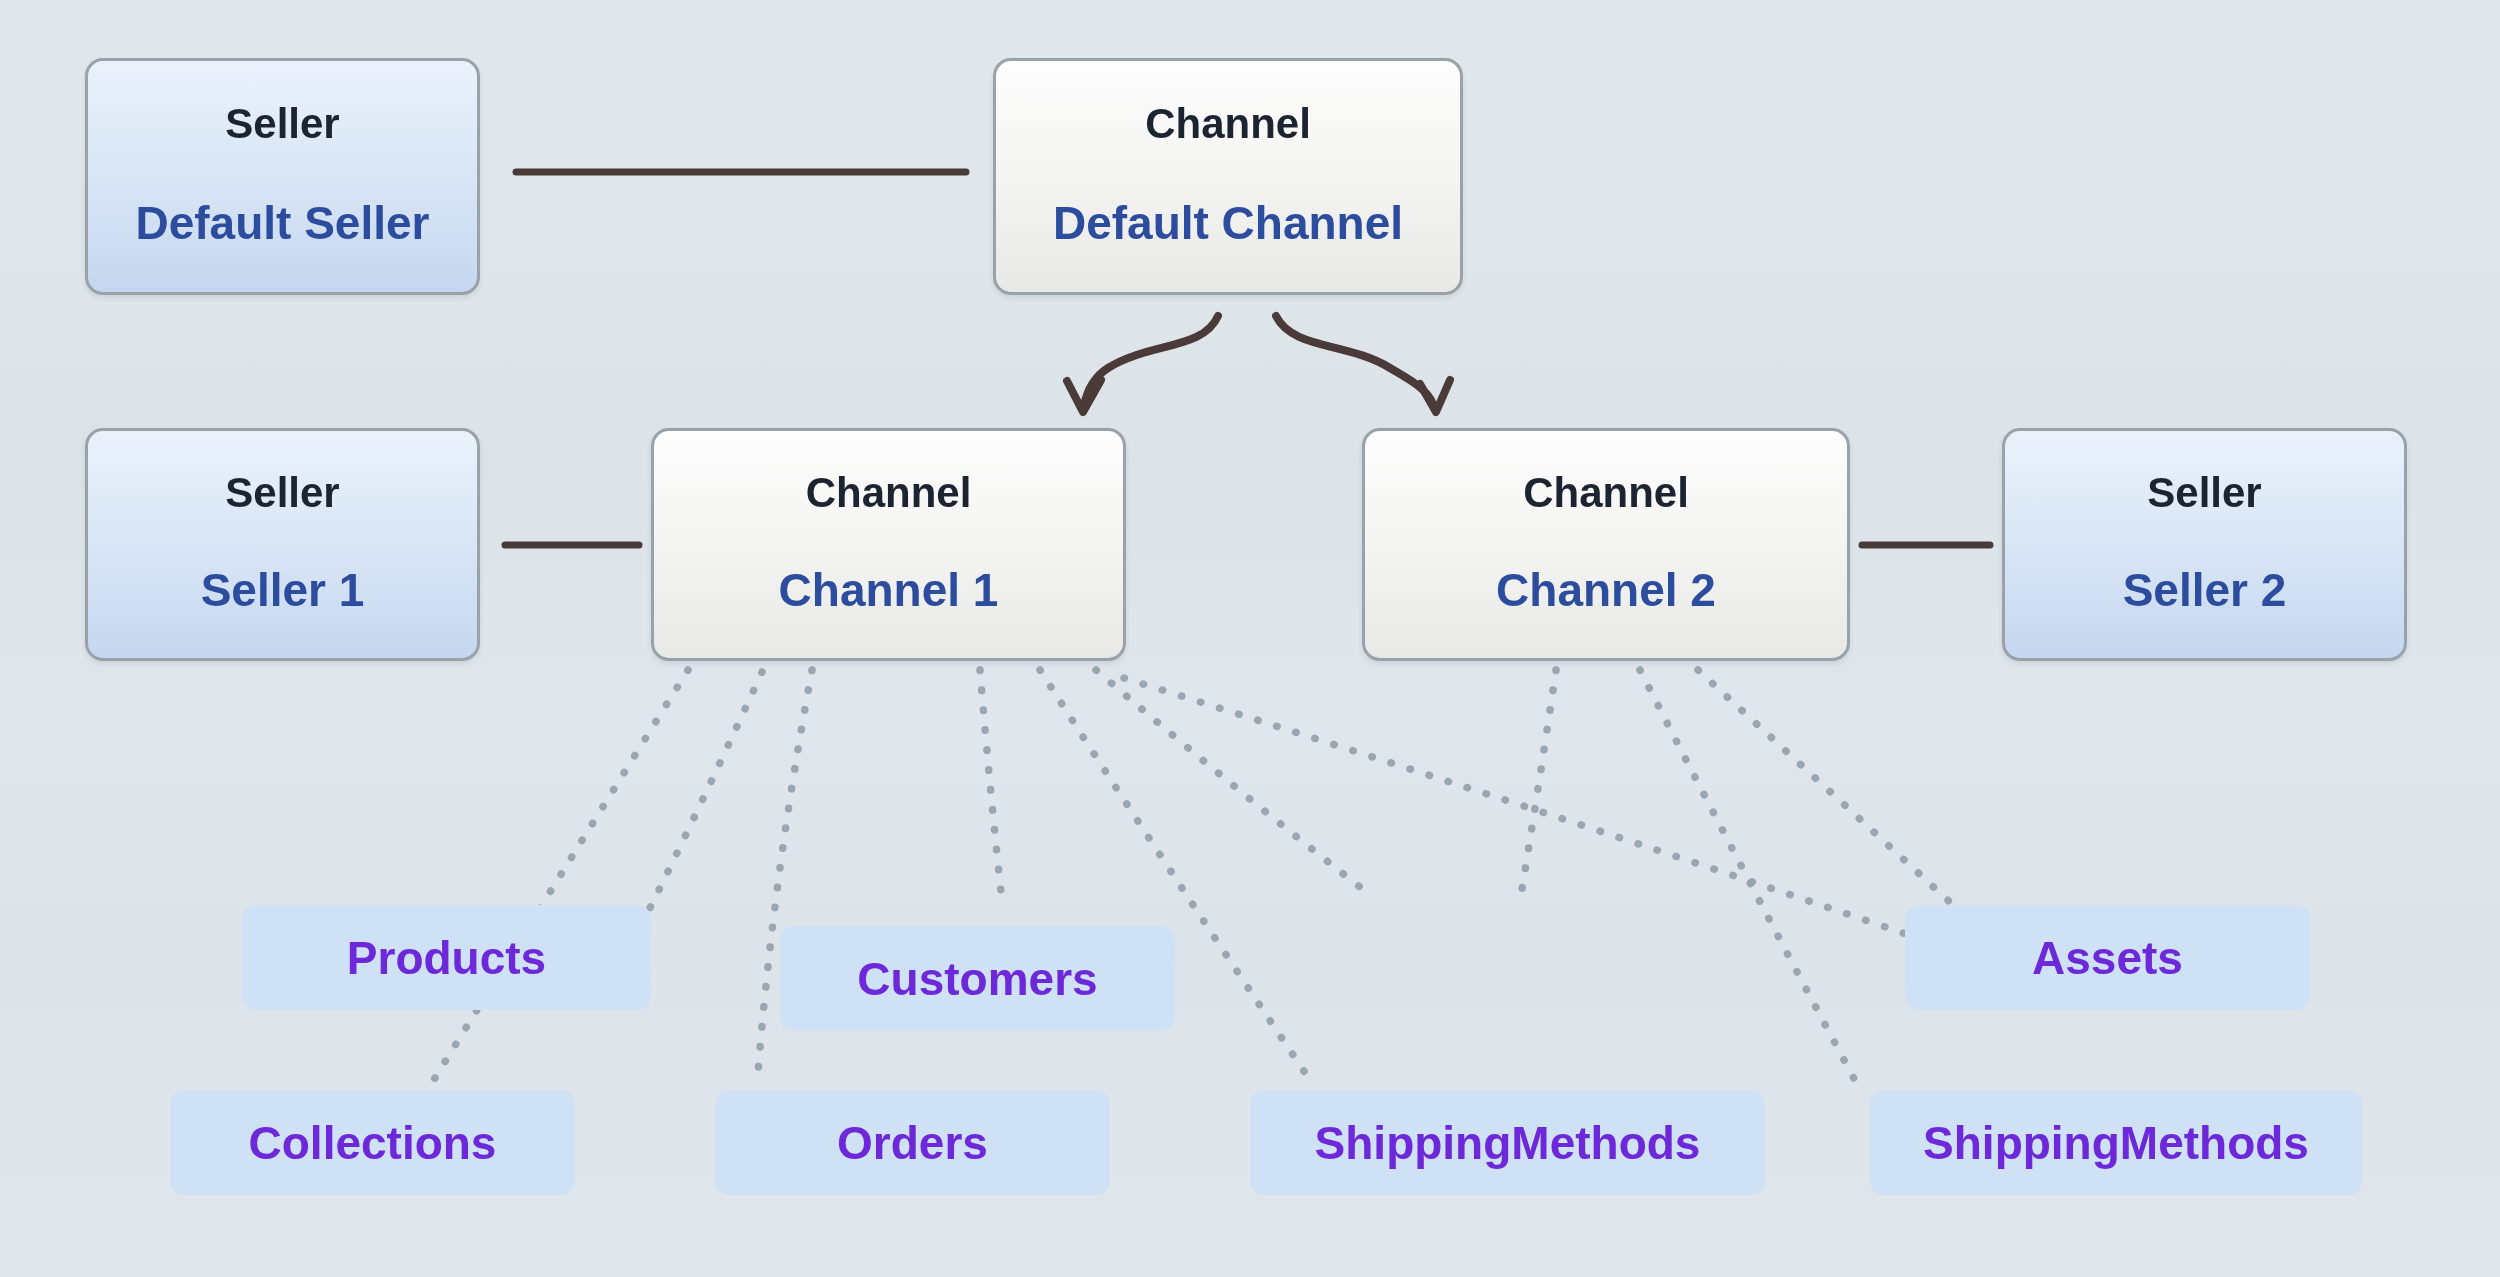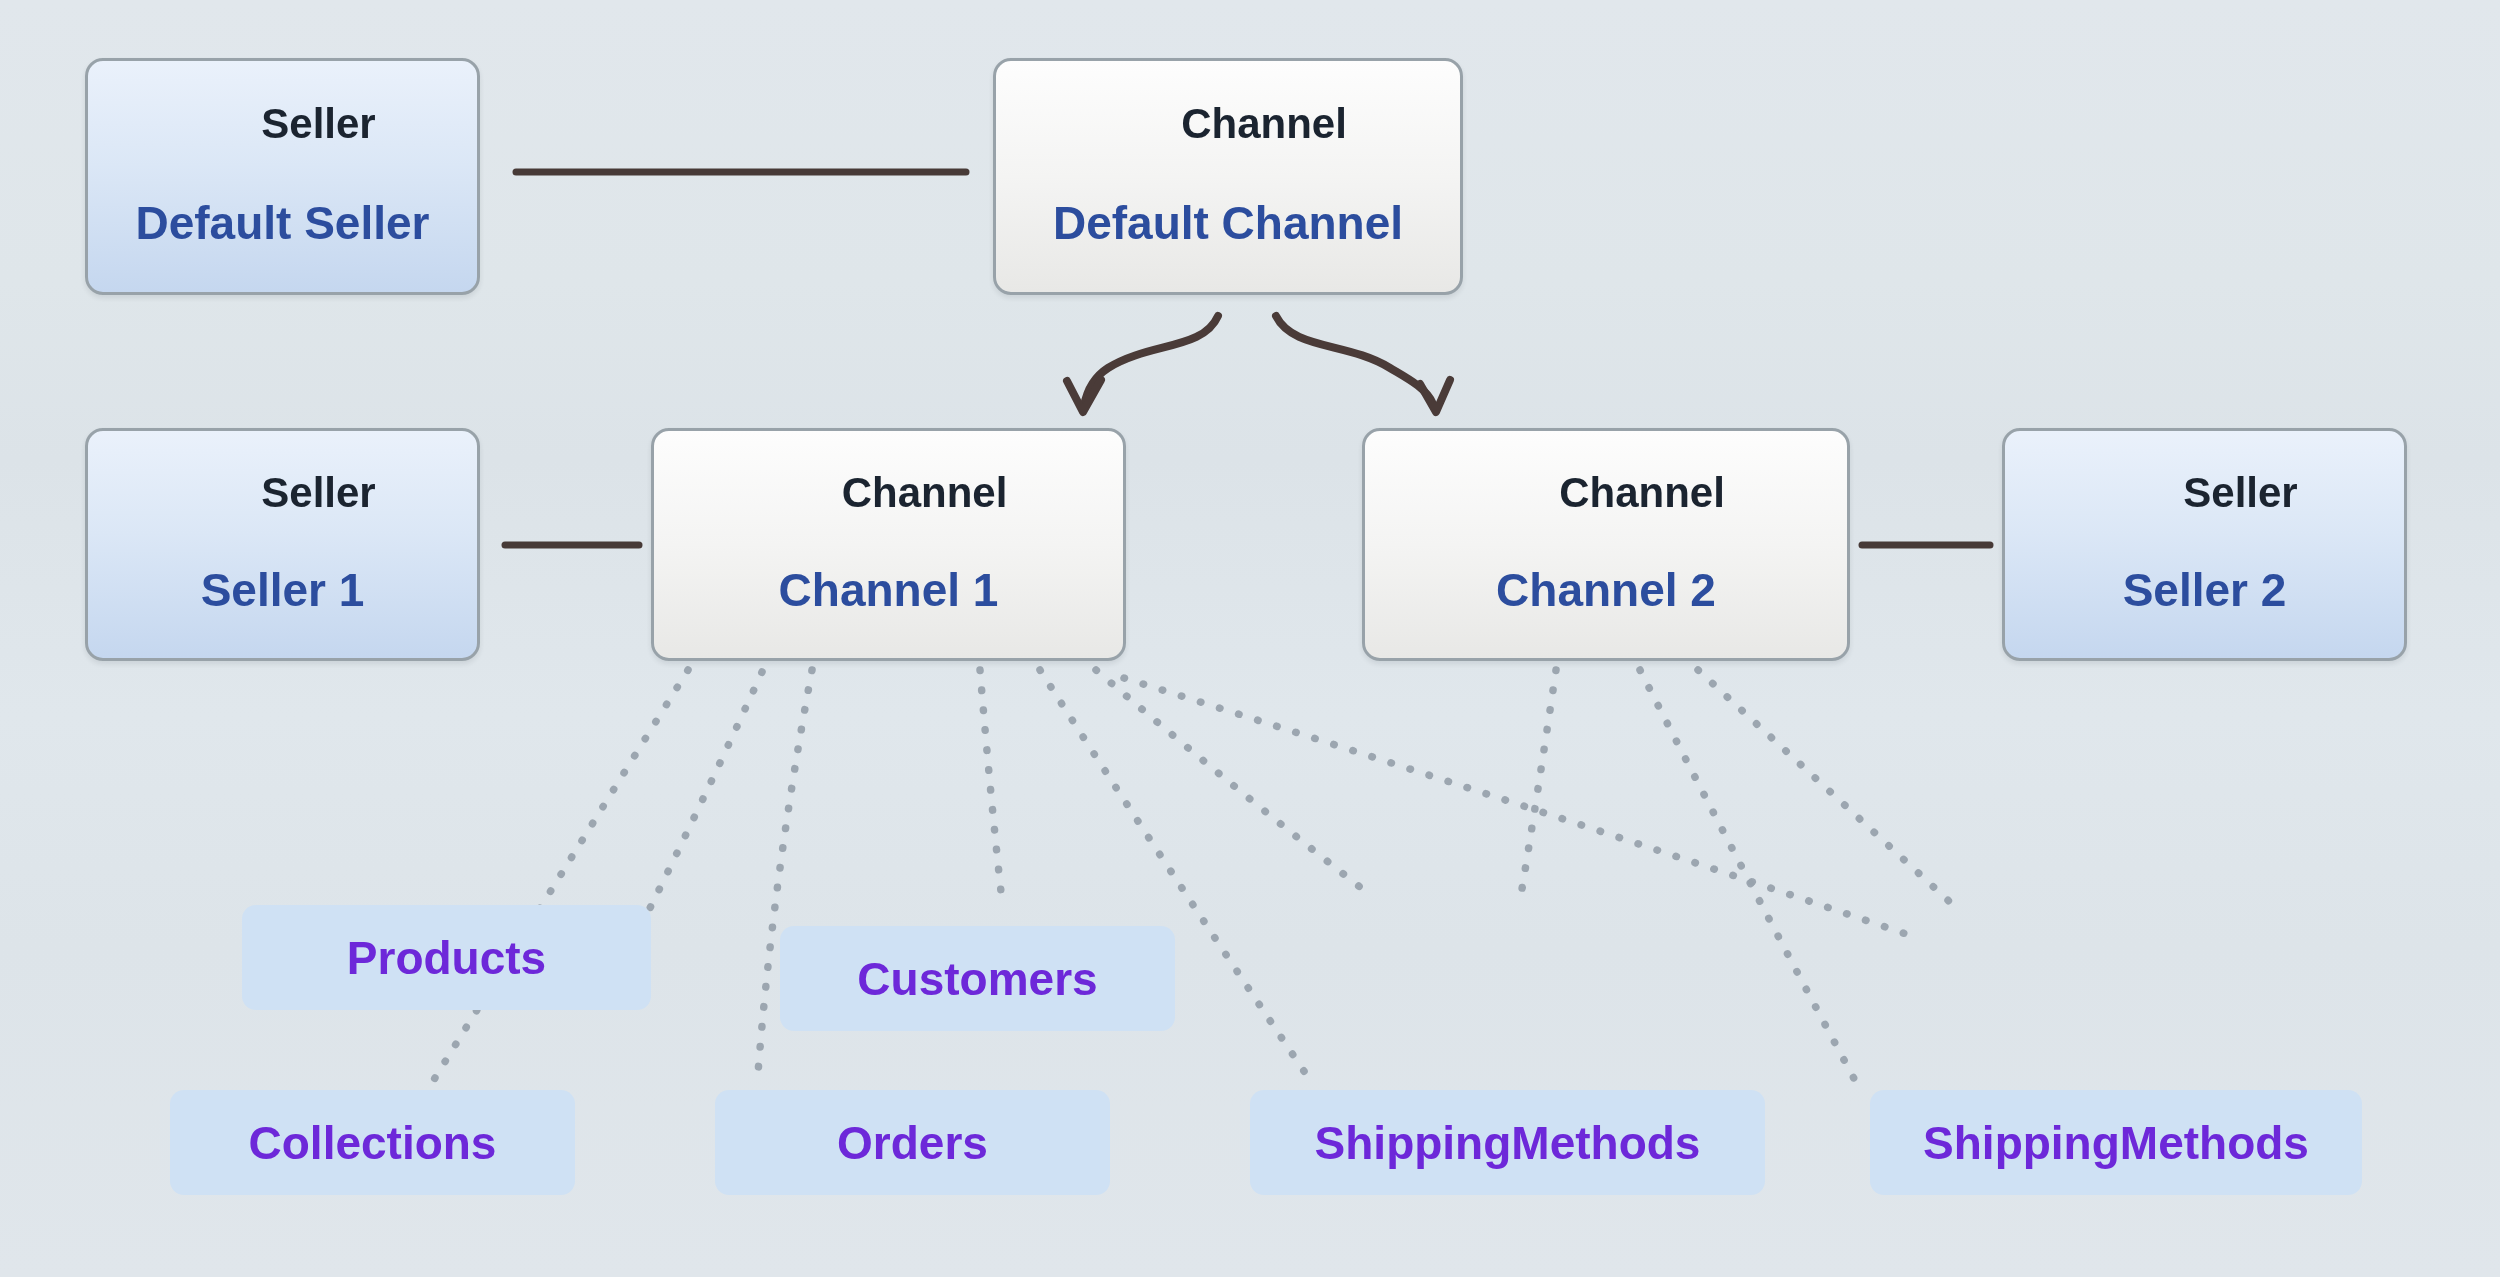--- a/index.html
+++ b/index.html
@@ -16,21 +16,21 @@
     border:3px solid #98a2a9;
     border-radius:18px;
     box-shadow:0 3px 5px rgba(40,50,60,0.10);
     box-sizing:border-box;
   }
   .box.seller{background:linear-gradient(180deg,#eaf1fb 0%,#dbe7f6 45%,#c5d7ef 100%);}
   .box.channel{background:linear-gradient(180deg,#fdfdfd 0%,#f4f4f3 50%,#e8e8e6 100%);}
   .box-title{
     position:absolute;top:18%;left:0;width:100%;
     text-align:center;line-height:1;
-    font-size:42px;font-weight:bold;color:#1b2430;padding-left:36px;
+    font-size:42px;font-weight:bold;color:#1b2430;
   }
   .box-name{
     position:absolute;top:60%;left:0;width:100%;
     text-align:center;line-height:1;
     font-size:46px;font-weight:bold;color:#2c4d9e;
   }
   .entity{
     position:absolute;height:105px;
     background:#cfe1f4;
     border-radius:14px;
@@ -95,19 +95,20 @@
     <div class="box-name">Channel 2</div>
   </div>
 
   <div class="box seller" style="left:2002px;top:428px;width:405px;height:233px">
     <div class="box-title">Seller</div>
     <div class="box-name">Seller 2</div>
   </div>
 
   <div class="entity" style="left:242px;top:905px;width:409px">Products</div>
   <div class="entity" style="left:780px;top:926px;width:395px">Customers</div>
+  <div class="entity" style="left:1905px;top:905px;width:405px">Assets</div>
 
   <div class="entity" style="left:170px;top:1090px;width:405px">Collections</div>
   <div class="entity" style="left:715px;top:1090px;width:395px">Orders</div>
   <div class="entity" style="left:1250px;top:1090px;width:515px">ShippingMethods</div>
   <div class="entity" style="left:1870px;top:1090px;width:492px">ShippingMethods</div>
 
 </div>
 
 </body></html>

